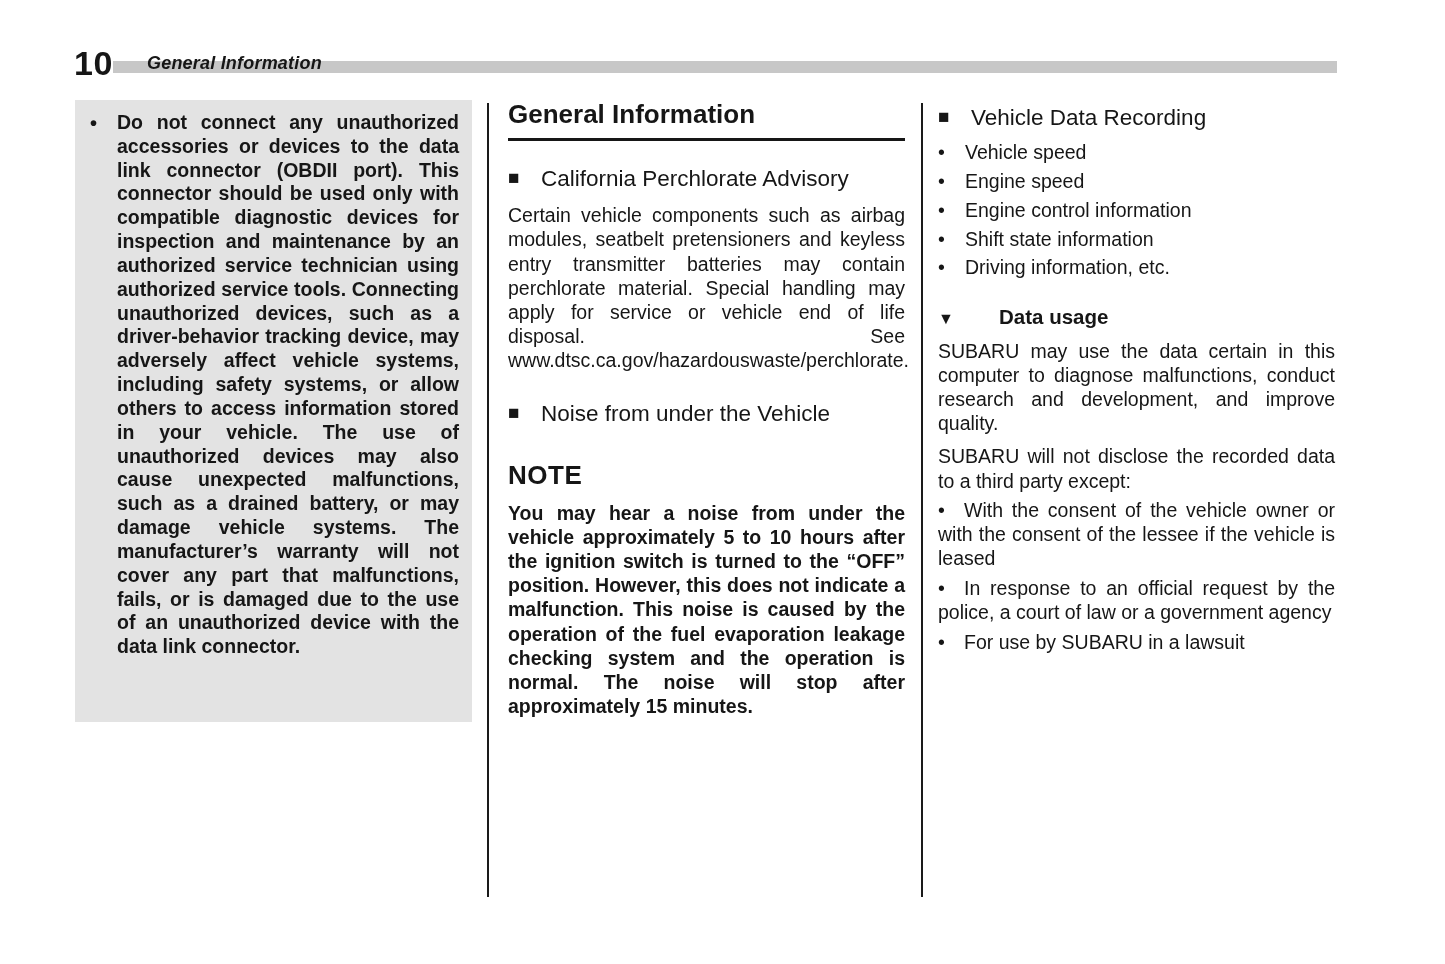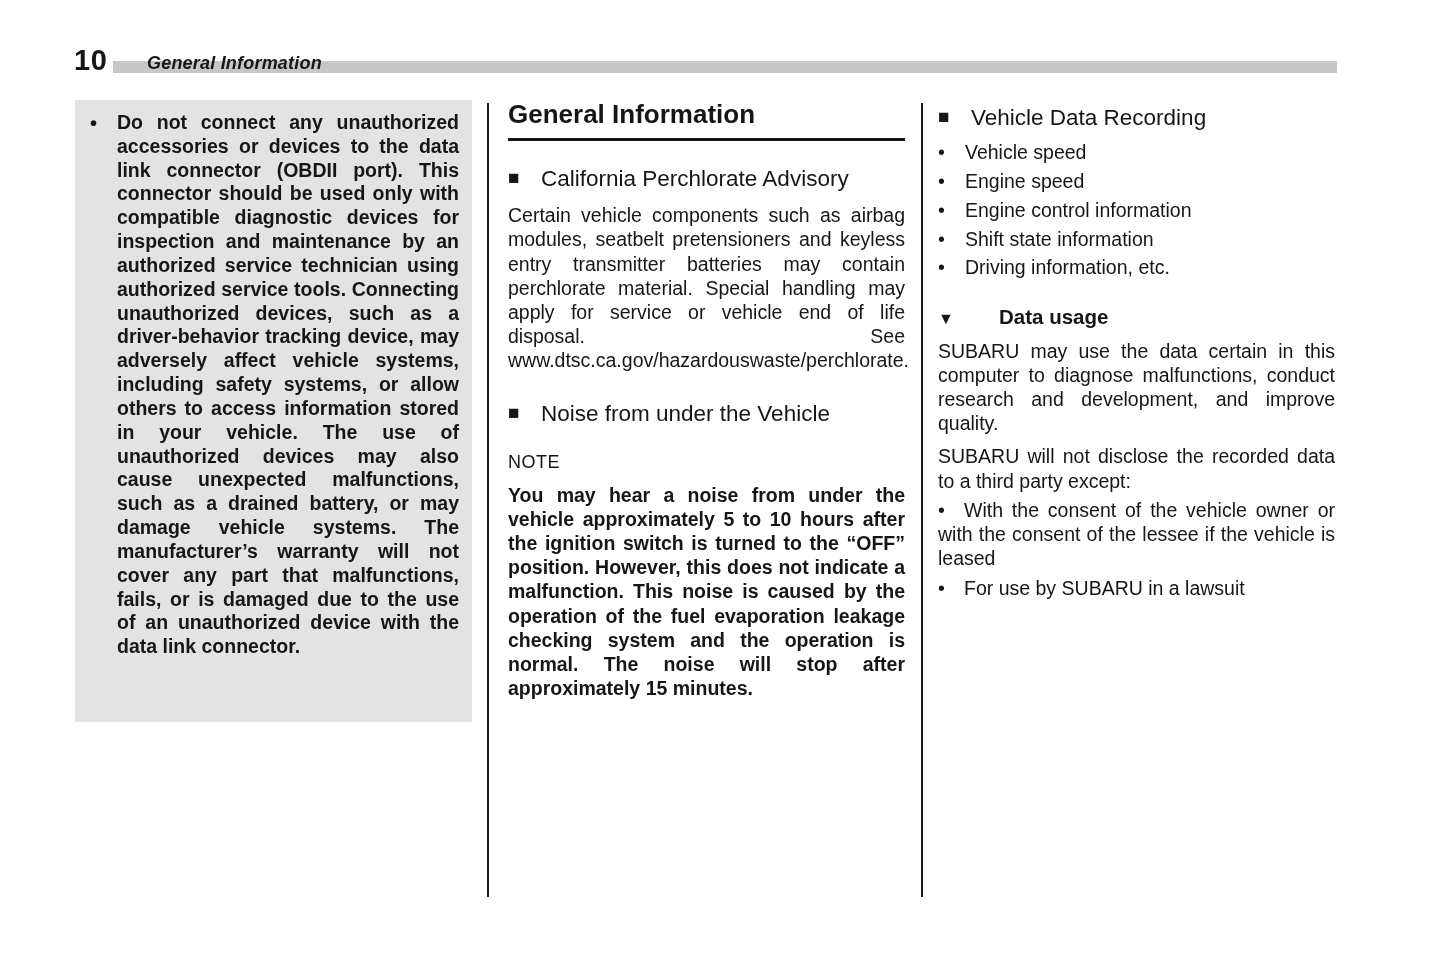--- a/index.html
+++ b/index.html
@@ -14,21 +14,21 @@
     font-family: "Liberation Sans", sans-serif;
     color: #161616;
     overflow: hidden;
   }
 
   
   .header-num {
     position: absolute;
     left: 74px;
     top: 44px;
-    font-size: 29px;
+    font-size: 34px;
     font-weight: bold;
     letter-spacing: 0.5px;
   }
   .header-bar {
     position: absolute;
     left: 113px;
     top: 61px;
     width: 1224px;
     height: 12px;
     background: var(--header-bar, #c7c7c7);
@@ -111,23 +111,23 @@
   }
   .heading-tight { margin-top: 0; }
 
   .body-par {
     margin: 10px 0 0 0;
     font-size: 19.5px;
     line-height: 1.235;
     text-align: justify;
   }
   .note-label {
-    margin-top: 24px;
-    font-size: 18px;
-    font-weight: normal;
+    margin-top: 32px;
+    font-size: 26px;
+    font-weight: bold;
     letter-spacing: 0.5px;
   }
   .note-par { font-weight: bold; }
 
   .list { margin-top: 9px; }
   .list-item {
     display: flex;
     margin-bottom: 5px;
     font-size: 19.5px;
     line-height: 1.22;
@@ -230,20 +230,23 @@
     </div>
     <p class="body-par">SUBARU may use the data certain in this computer to diagnose malfunctions, conduct research and development, and improve quality.</p>
     <p class="body-par" style="margin-top:9px;">SUBARU will not disclose the recorded data to a third party except:</p>
 
     <div>
 
         <p class="exc">
           <span class="exc-bullet">•</span><span>With the consent of the vehicle owner or with the consent of the lessee if the vehicle is leased</span>
         </p>
 
+        <p class="exc">
+          <span class="exc-bullet">•</span><span>In response to an official request by the police, a court of law or a government agency</span>
+        </p>
 
         <p class="exc">
           <span class="exc-bullet">•</span><span>For use by SUBARU in a lawsuit</span>
         </p>
 
       </div>
   </div>
 
 </div>
 

